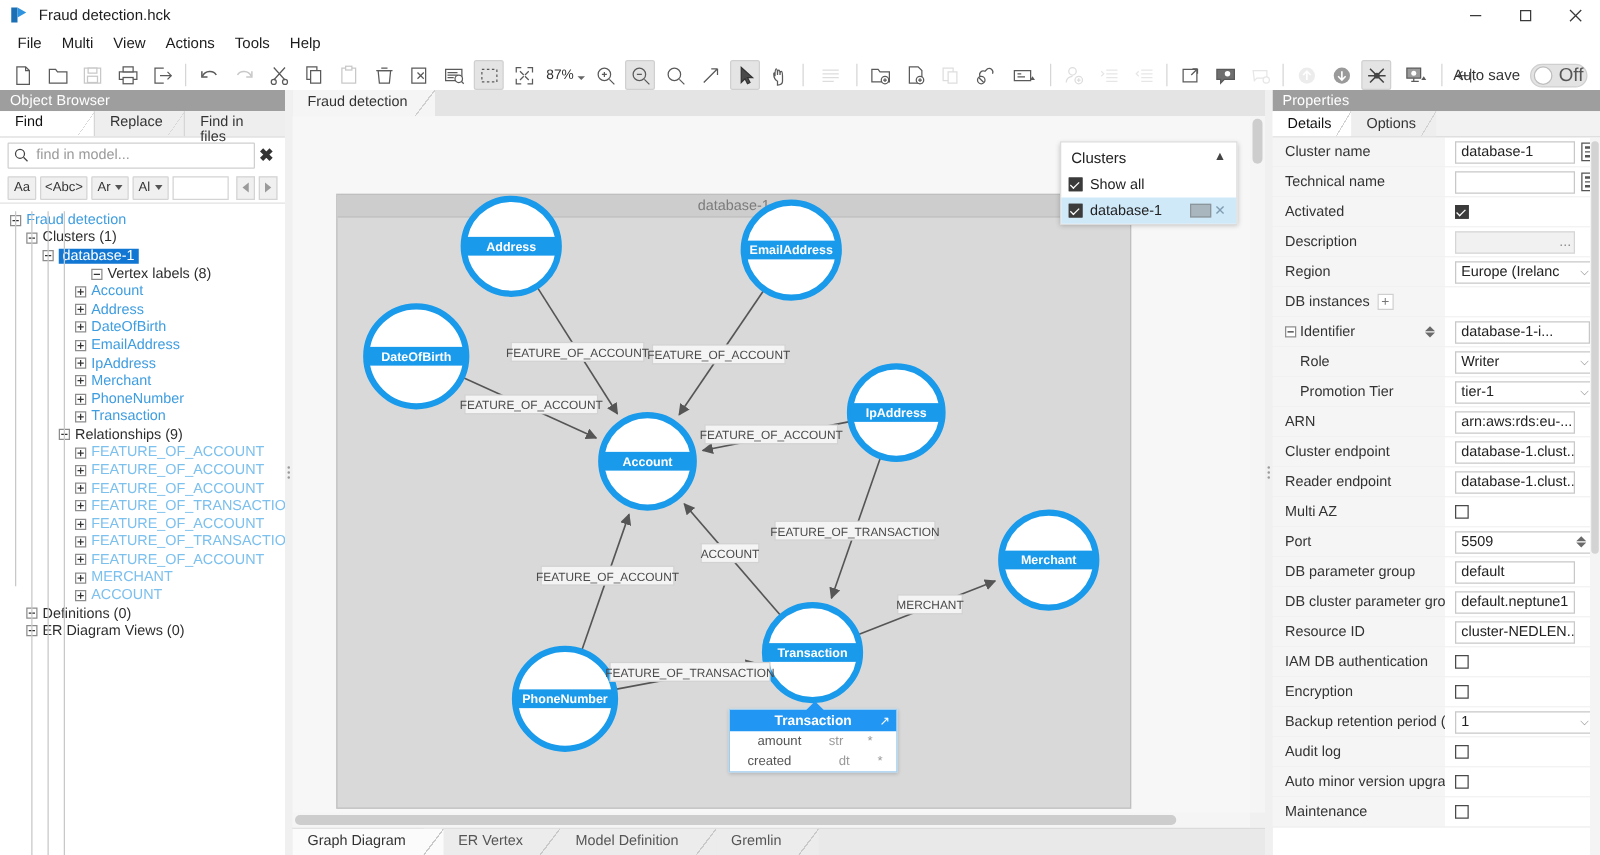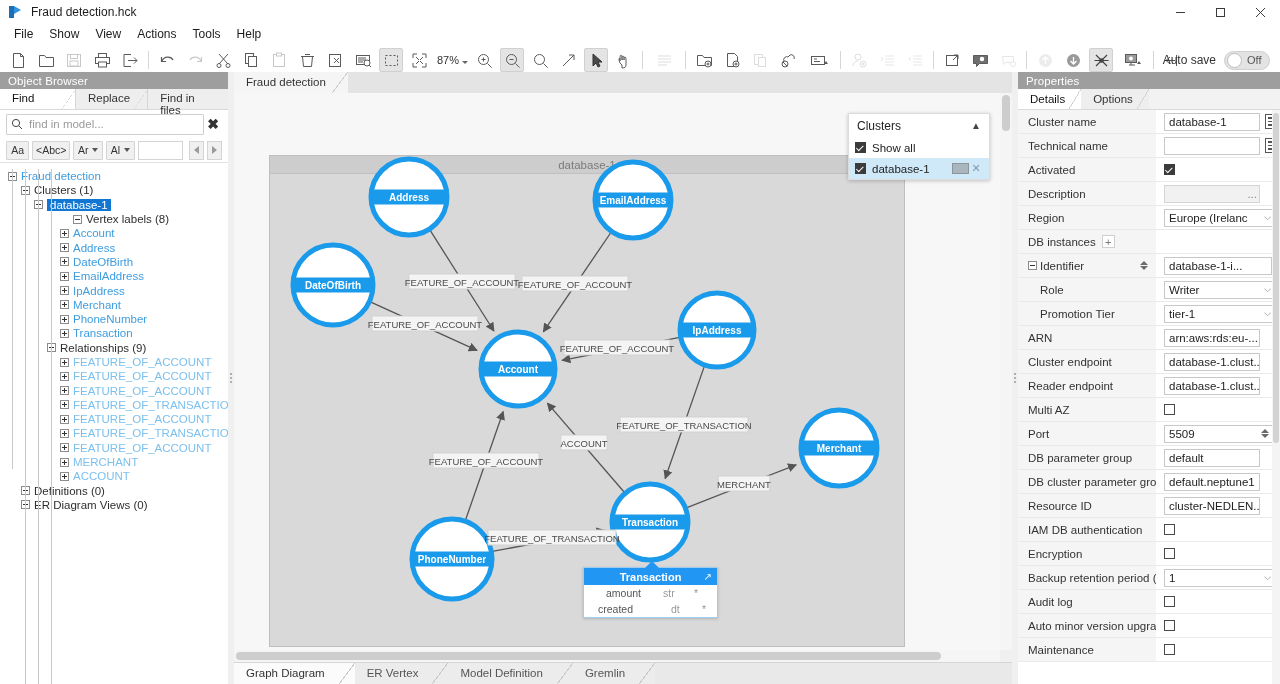--- a/index.html
+++ b/index.html
@@ -54,21 +54,21 @@
   .tsep { width: 1px; height: 18px; background: #d6d6d6; margin: 0 4px; }
   .zoomlabel { font-size: 11px; color:#333; padding: 0 2px 0 4px; display:flex; align-items:center; }
   .caret-sm { width:0;height:0;border-left:3px solid transparent;border-right:3px solid transparent;border-top:3px solid #666; margin-left:3px; margin-top:5px;}
   .autosave { position:absolute; right: 10px; display:flex; align-items:center; gap:8px;}
   .autosave .lbl { font-size: 12px; color: #333; }
   .toggle {
     width: 46px; height: 19px; border-radius: 10px; background:#e3e3e3;
     border: 1px solid #cfcfcf; position: relative; display:flex; align-items:center;
   }
   .toggle .knob { width:15px;height:15px;border-radius:50%;background:#fff;border:1px solid #bdbdbd; margin-left:2px;}
-  .toggle .st { font-size: 11px; color:#555; margin-left: 5px;}
+  .toggle .st { font-size: 15px; color:#555; margin-left: 5px;}
 
   
   .body { position:absolute; top:72px; left:0; right:0; bottom:0; display:flex; background:#e5e5e5;}
 
   
   .leftpanel { width: 228px; background:#fff; display:flex; flex-direction:column; position:relative;}
   .panelhead {
     height: 17px; background:#9e9e9e; color:#fff; font-size:11.5px;
     display:flex; align-items:center; padding-left:8px; letter-spacing:0.1px;
   }
@@ -243,21 +243,21 @@
       <div class="winbtn close">
         <svg width="11" height="11" viewBox="0 0 11 11">
             <path d="M1 1 L10 10 M10 1 L1 10" stroke="currentColor" stroke-width="1"></path>
           </svg>
       </div>
     </div>
   </div>
 
   <div class="menubar">
     <div class="mi">File</div>
-    <div class="mi">Show</div>
+    <div class="mi">Multi</div>
     <div class="mi">View</div>
     <div class="mi">Actions</div>
     <div class="mi">Tools</div>
     <div class="mi">Help</div>
   </div>
 
   <div class="toolbar">
     <div class="tbtn">
       <svg width="17" height="17" viewBox="0 0 17 17">
           <path d="M3.5 1.5h7l3 3v11h-10z" fill="#fff" stroke="#5a5a5a"></path>

